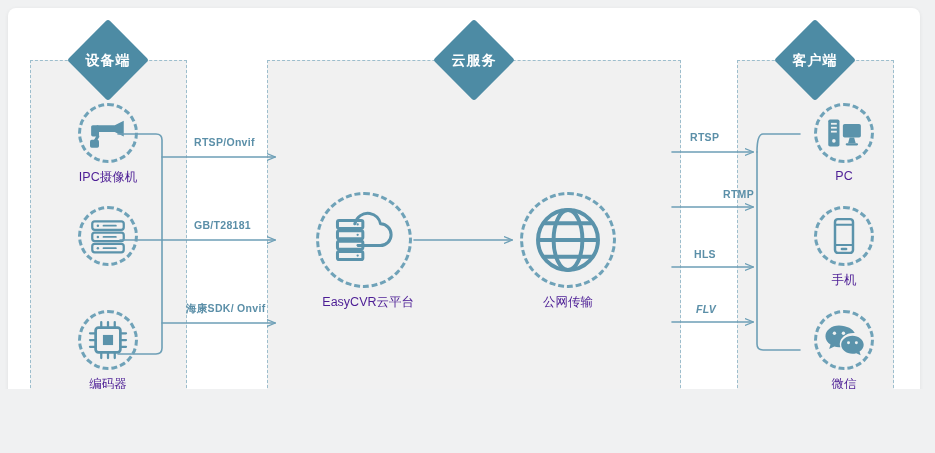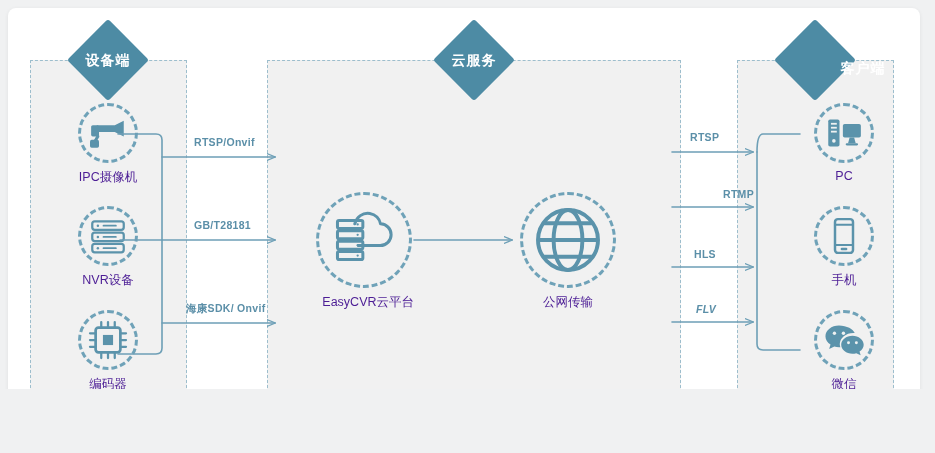--- a/index.html
+++ b/index.html
@@ -53,21 +53,21 @@
     font-weight: bold;
     letter-spacing: 1px;
     white-space: nowrap;
     text-align: center;
   }
   .badge-device { left: 79px; top: 31px; }
   .badge-device-text { left: 70px; top: 52px; width: 76px; }
   .badge-cloud { left: 445px; top: 31px; }
   .badge-cloud-text { left: 436px; top: 52px; width: 76px; }
   .badge-client { left: 786px; top: 31px; }
-  .badge-client-text { left: 777px; top: 60px; width: 76px; padding-left: 48px; }
+  .badge-client-text { left: 777px; top: 52px; width: 76px; }
 
   .node {
     position: absolute;
     text-align: center;
   }
   .node-ring {
     position: relative;
     margin: 0 auto;
     border-radius: 50%;
     border: 3px dashed #6fa2b8;
@@ -174,21 +174,20 @@
       <svg width="54" height="54" viewBox="0 0 48 48" fill="none" stroke="#5b93ab" stroke-width="2">
         <rect x="10" y="11" width="28" height="7.5" rx="2.2"></rect>
         <rect x="10" y="21" width="28" height="7.5" rx="2.2"></rect>
         <rect x="10" y="31" width="28" height="7.5" rx="2.2"></rect>
         <circle cx="15" cy="14.8" r="1.1" fill="#5b93ab" stroke="none"></circle>
         <circle cx="15" cy="24.8" r="1.1" fill="#5b93ab" stroke="none"></circle>
         <circle cx="15" cy="34.8" r="1.1" fill="#5b93ab" stroke="none"></circle>
         <path d="M20 14.8h11M20 24.8h11M20 34.8h11" stroke-width="1.6" stroke-linecap="round"></path>
       </svg>
     </div>
-    <div class="node-label">NVR设备</div>
   </div>
 
   <div class="node" style="left:48px; top:310px; width:120px;">
     <div class="node-ring ring-sm">
       <svg width="54" height="54" viewBox="0 0 48 48" fill="none" stroke="#5b93ab" stroke-width="2.4">
         <rect x="13" y="13" width="22" height="22" rx="2.5"></rect>
         <rect x="19.5" y="19.5" width="9" height="9" fill="#5b93ab" stroke="none"></rect>
         <g stroke-width="2" stroke-linecap="round">
           <path d="M18 13V8M24 13V8M30 13V8"></path>
           <path d="M18 35v5M24 35v5M30 35v5"></path>

